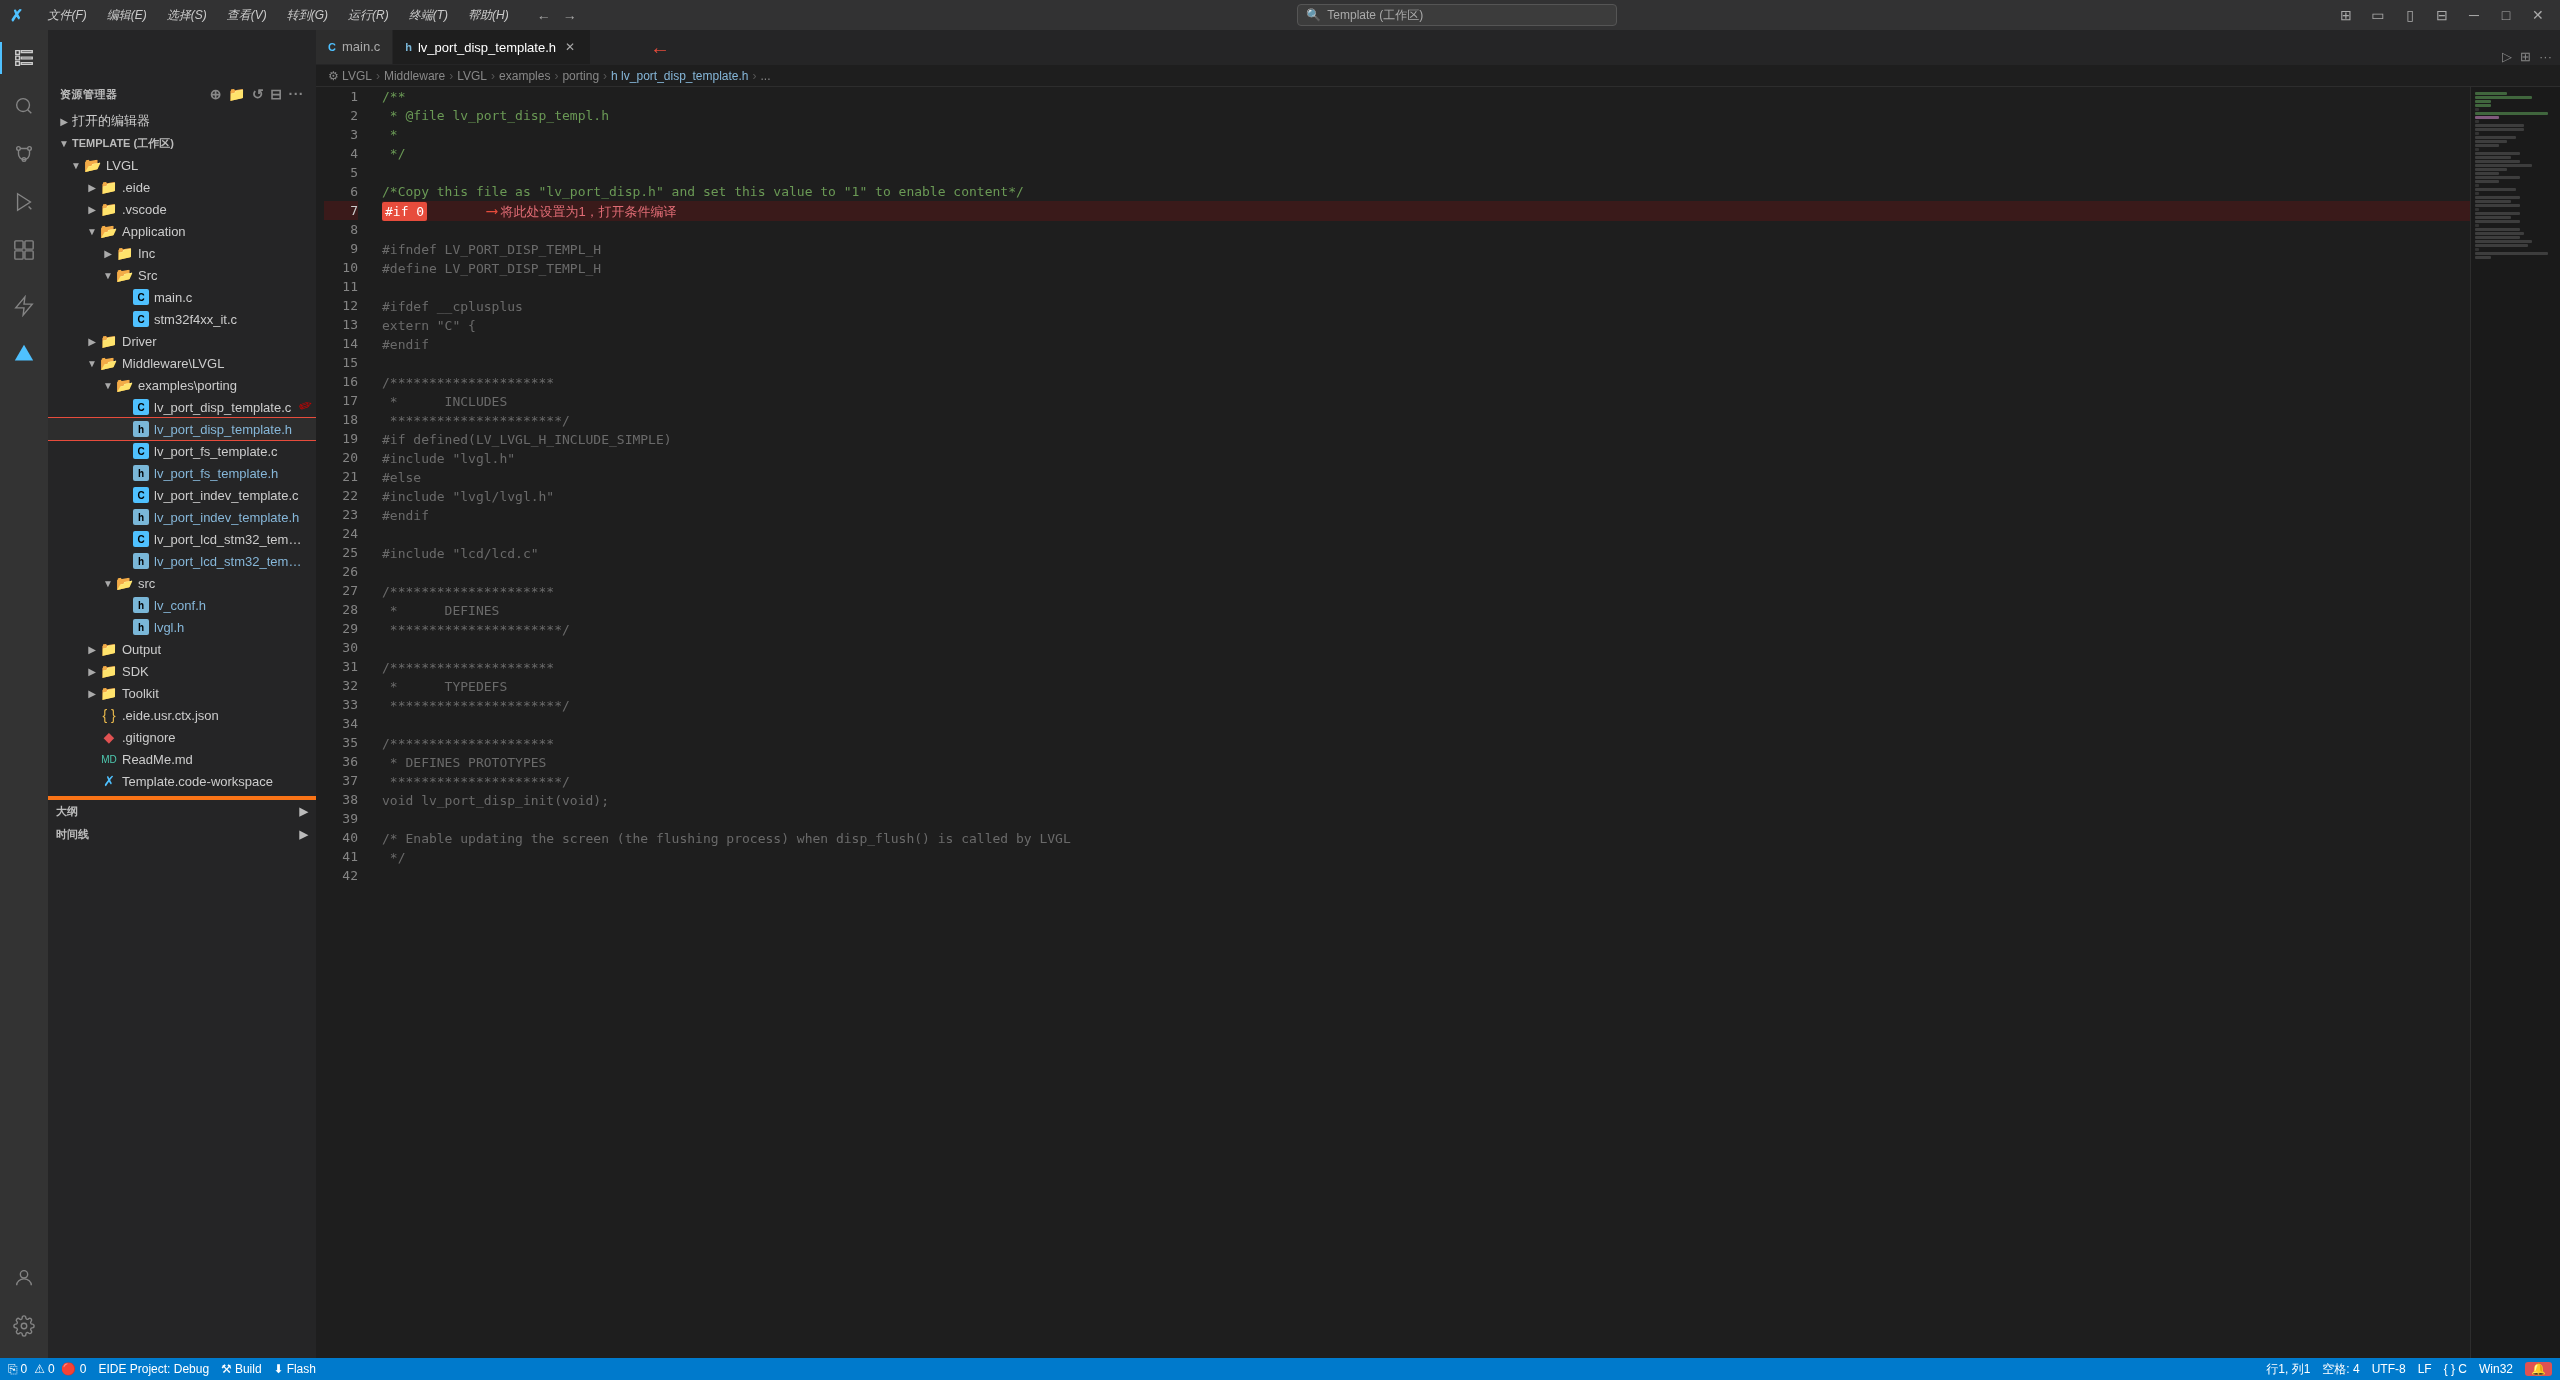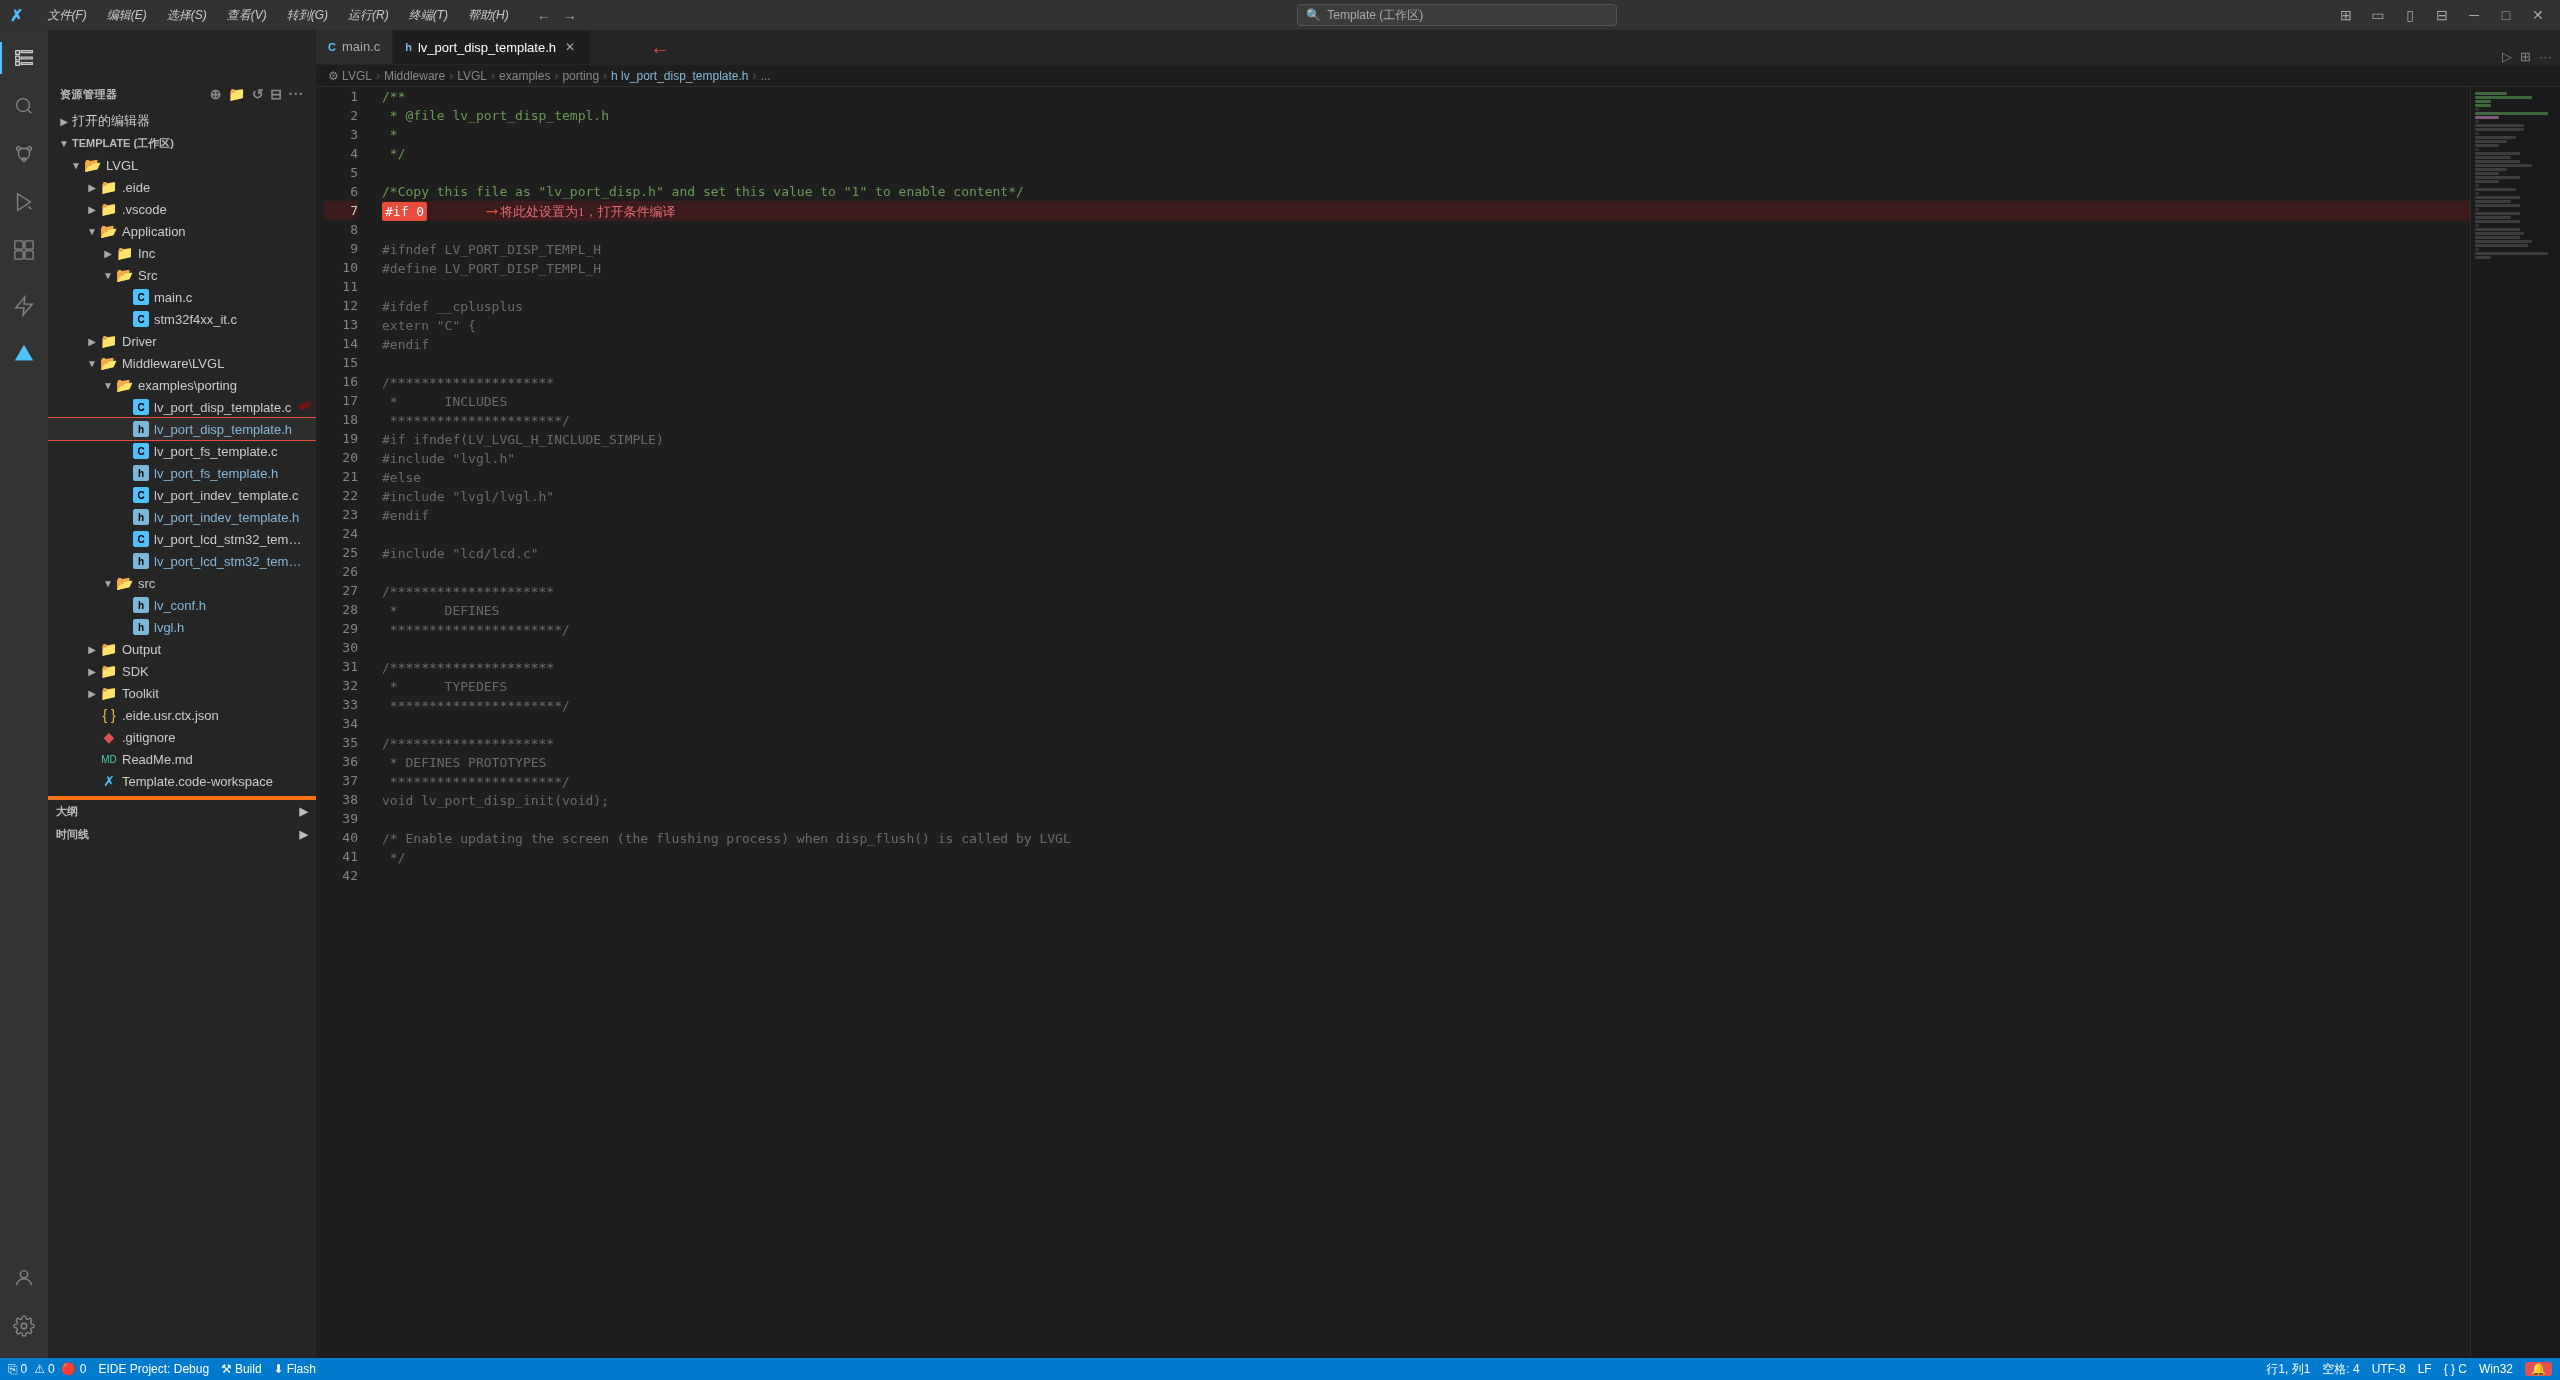--- a/index.html
+++ b/index.html
@@ -894,21 +894,21 @@
           <div class="code-line"><span class="c-comment"> */</span></div>
 
           <div class="code-line">&nbsp;</div>
 
           <div class="code-line"><span class="c-comment">/*Copy this file as "lv_port_disp.h" and set this value to "1" to enable content*/</span></div>
 
           <div class="code-line" style="background:#3a1a1a;">
             <span class="highlight-box">#if 0</span>
             <span style="display:inline-block;width:60px;"></span>
             <span class="annotation-arrow">⟶</span>
-            <span class="annotation-text" style="color:#e06c75;font-family:Liberation Serif, serif;"> 将此处设置为1，打开条件编译</span>
+            <span class="annotation-text" style="color:#e06c75;font-family:Liberation Sans, sans-serif;"> 将此处设置为1，打开条件编译</span>
           </div>
 
           <div class="code-line">&nbsp;</div>
 
           <div class="code-line"><span class="c-inactive">#ifndef LV_PORT_DISP_TEMPL_H</span></div>
 
           <div class="code-line"><span class="c-inactive">#define LV_PORT_DISP_TEMPL_H</span></div>
 
           <div class="code-line">&nbsp;</div>
 
@@ -919,21 +919,21 @@
           <div class="code-line"><span class="c-inactive">#endif</span></div>
 
           <div class="code-line">&nbsp;</div>
 
           <div class="code-line"><span class="c-inactive">/*********************</span></div>
 
           <div class="code-line"><span class="c-inactive"> *      INCLUDES</span></div>
 
           <div class="code-line"><span class="c-inactive"> **********************/</span></div>
 
-          <div class="code-line"><span class="c-inactive">#if ifndef(LV_LVGL_H_INCLUDE_SIMPLE)</span></div>
+          <div class="code-line"><span class="c-inactive">#if defined(LV_LVGL_H_INCLUDE_SIMPLE)</span></div>
 
           <div class="code-line"><span class="c-inactive">#include "lvgl.h"</span></div>
 
           <div class="code-line"><span class="c-inactive">#else</span></div>
 
           <div class="code-line"><span class="c-inactive">#include "lvgl/lvgl.h"</span></div>
 
           <div class="code-line"><span class="c-inactive">#endif</span></div>
 
           <div class="code-line">&nbsp;</div>

